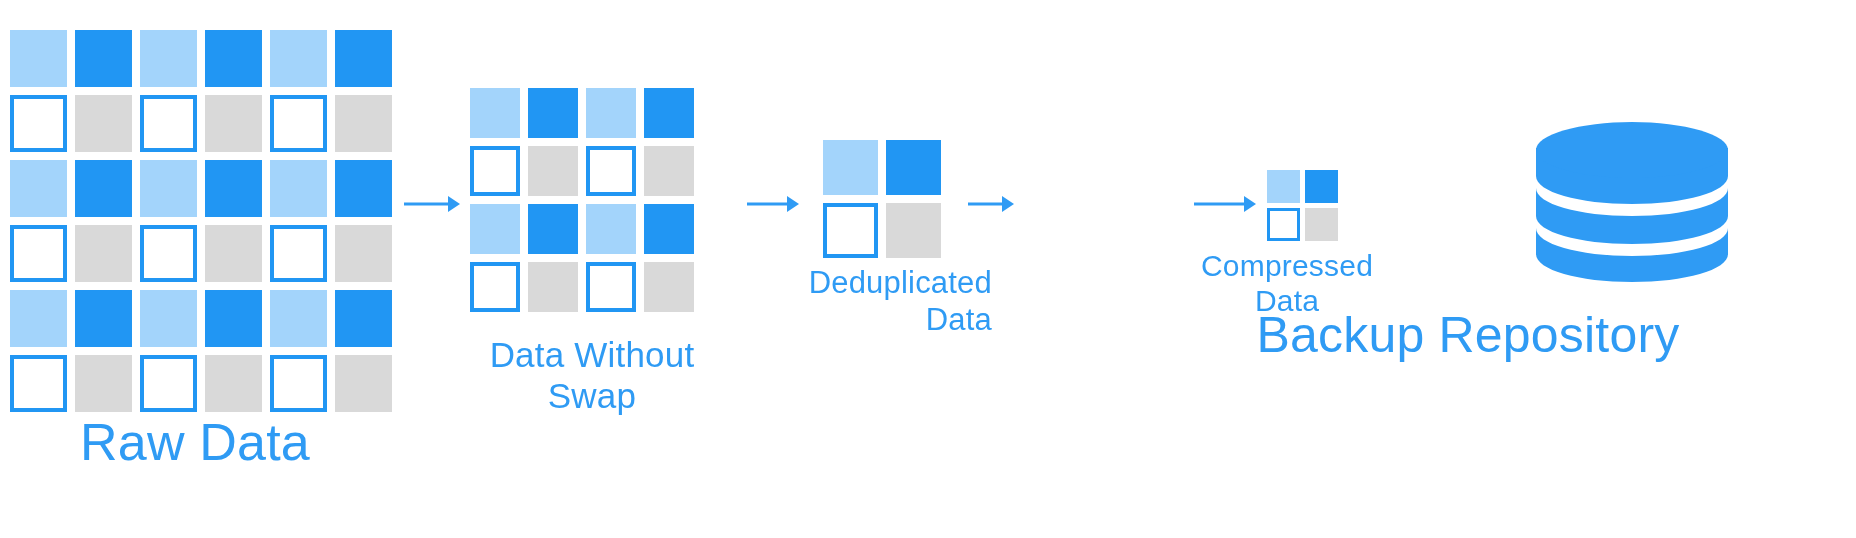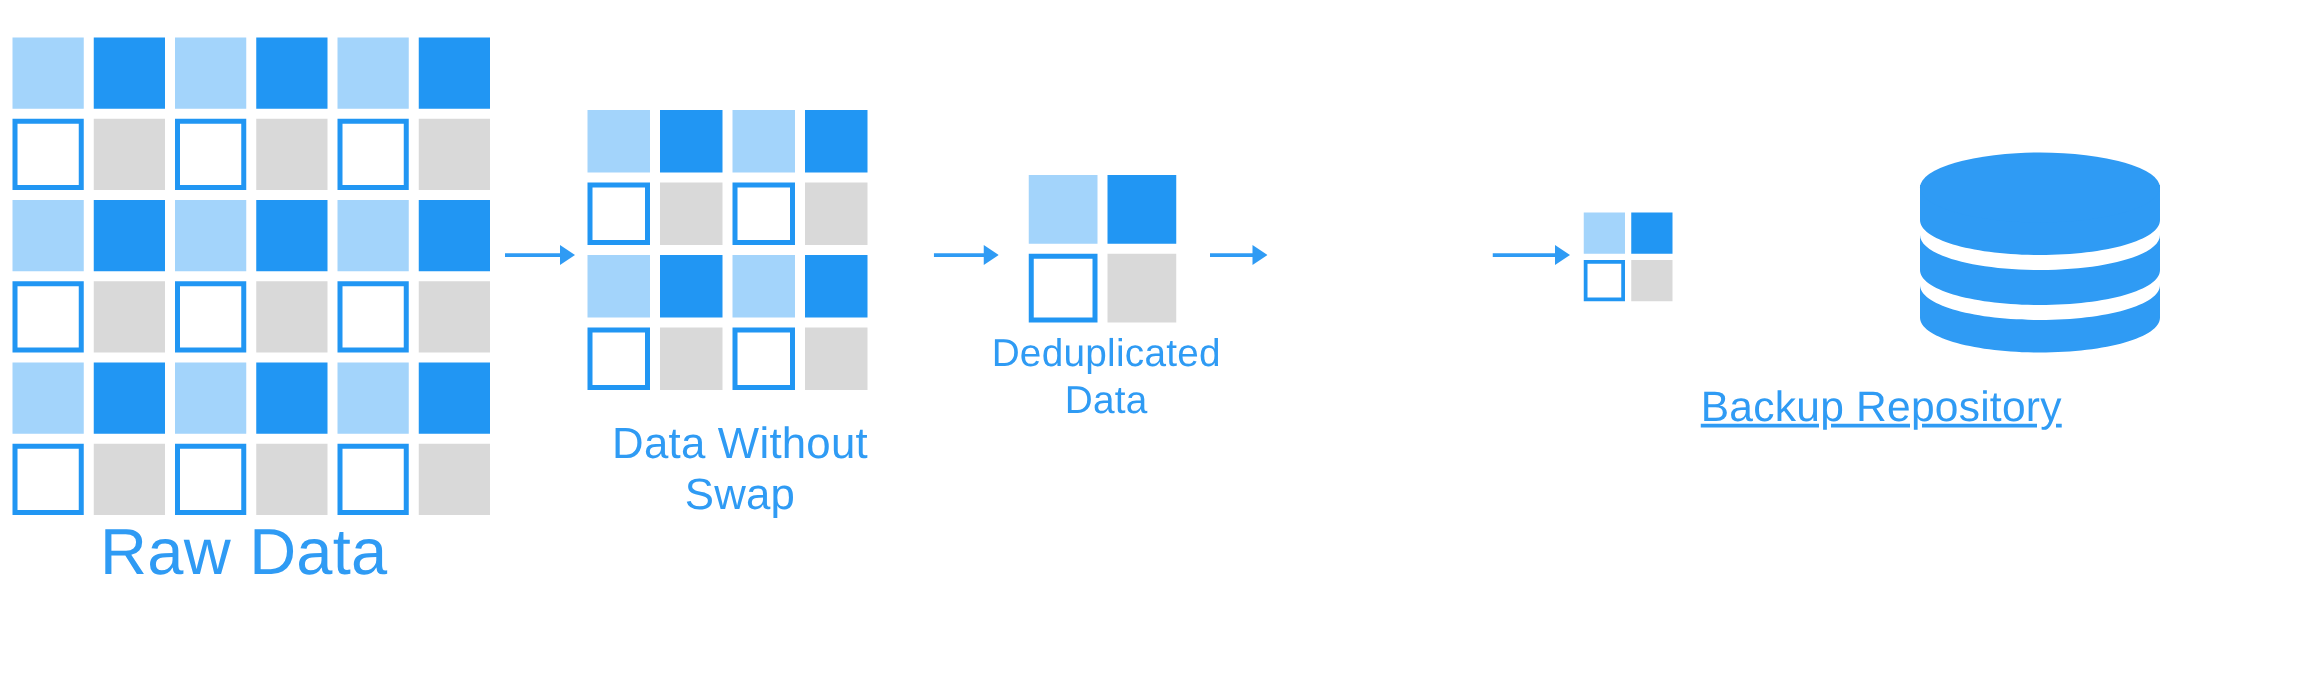--- a/index.html
+++ b/index.html
@@ -133,49 +133,50 @@
     <path d="M40 4 L52 12 L40 20 Z" fill="#2f9bf4"></path>
   </svg>
 
   <div class="grid" id="grid-deduplicated-data" style="left: 823px; top: 140px; grid-template-columns: repeat(2, 55px); grid-template-rows: repeat(2, 55px); gap: 8px;">
       <div class="cell lightblue"></div>
       <div class="cell brightblue"></div>
       <div class="cell outline"></div>
       <div class="cell gray"></div>
     </div>
 
-  <div class="label" style="left:778px; top:265px; width:214px; font-size:31px;">Deduplicated Data</div>
+  <div class="label" style="left:778px; top:265px; width:214px; font-size:31px;text-align:right;">Deduplicated Data</div>
 
   <svg class="arrow" style="left:968px; top:192px; width:46px; height:24px;" viewBox="0 0 46 24">
     <line x1="0" y1="12" x2="38" y2="12" stroke="#2f9bf4" stroke-width="3"></line>
     <path d="M34 4 L46 12 L34 20 Z" fill="#2f9bf4"></path>
   </svg>
 
   <div class="grid" id="grid-compressed-data" style="left: 1267px; top: 170px; grid-template-columns: repeat(2, 33px); grid-template-rows: repeat(2, 33px); gap: 5px;">
       <div class="cell lightblue"></div>
       <div class="cell brightblue"></div>
       <div class="cell outline-thin"></div>
       <div class="cell gray"></div>
     </div>
 
+  <div class="label" style="left:1192px; top:248px; width:190px; font-size:30px;">Compressed Data</div>
 
   <svg class="arrow" style="left:1194px; top:192px; width:62px; height:24px;" viewBox="0 0 62 24">
     <line x1="0" y1="12" x2="54" y2="12" stroke="#2f9bf4" stroke-width="3"></line>
     <path d="M50 4 L62 12 L50 20 Z" fill="#2f9bf4"></path>
   </svg>
 
   <svg class="db" style="left:1532px; top:118px; width:200px; height:172px;" viewBox="0 0 200 172">
 
     <path d="M4 30 L4 140 C4 157 47 170 100 170 C153 170 196 157 196 140 L196 30 Z" fill="#2f9bf4"></path>
 
     <ellipse cx="100" cy="32" rx="96" ry="28" fill="#2f9bf4"></ellipse>
 
     <path d="M4 58 C4 74 47 86 100 86 C153 86 196 74 196 58 L196 70
              C196 86 153 98 100 98 C47 98 4 86 4 70 Z" fill="#ffffff"></path>
     <path d="M4 98 C4 114 47 126 100 126 C153 126 196 114 196 98 L196 110
              C196 126 153 138 100 138 C47 138 4 126 4 110 Z" fill="#ffffff"></path>
     <path d="M4 136 C4 152 47 164 100 164 C153 164 196 152 196 136 L196 146
              C196 162 153 174 100 174 C47 174 4 162 4 146 Z" fill="#ffffff"></path>
   </svg>
 
-  <div class="label" style="left:1180px; top:306px; width:650px; font-size:34px;text-decoration:underline;">Backup Repository</div>
+  <div class="label" style="left:1143px; top:306px; width:650px; font-size:50px;">Backup Repository</div>
 
 </div>
 
 </body></html>

